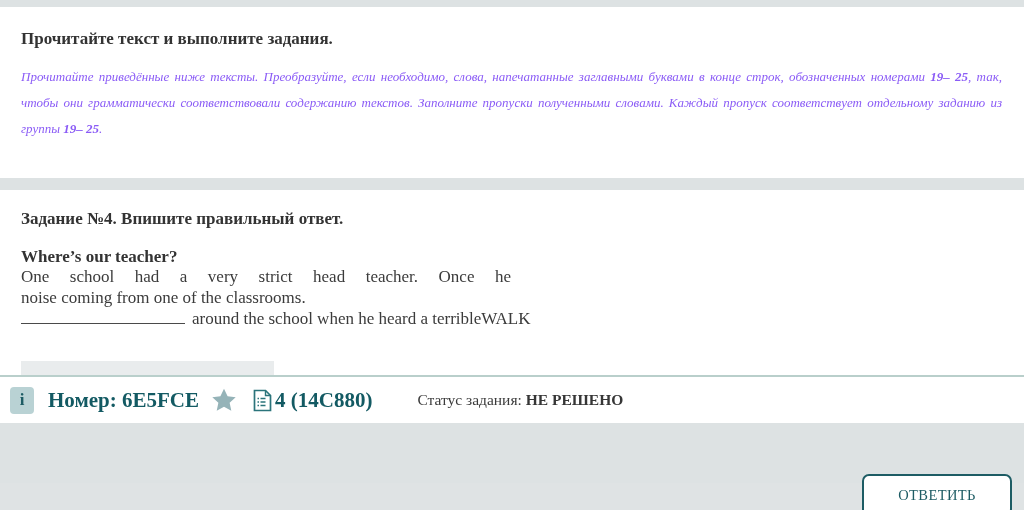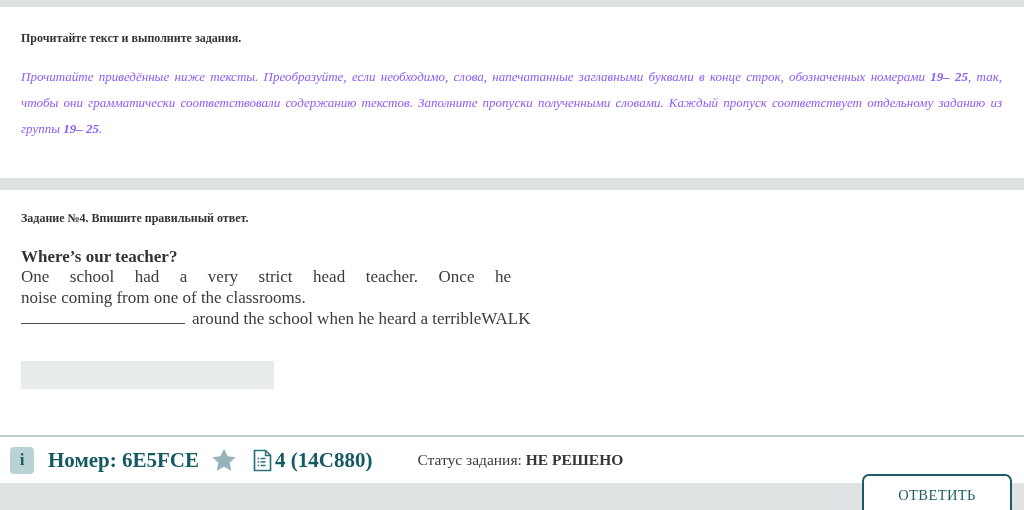--- a/index.html
+++ b/index.html
@@ -5,23 +5,23 @@
   * { margin: 0; padding: 0; box-sizing: border-box; }
   html, body { width: 1024px; height: 510px; overflow: hidden; }
   body {
     background: #dde2e3;
     font-family: "Liberation Serif", serif;
     color: #363636;
     position: relative;
   }
   .card { background: #ffffff; width: 1024px; }
   .card1 { margin-top: 7px; height: 171px; padding: 22px 22px 0 21px; }
-  .card2 { margin-top: 12px; height: 293px; padding: 19px 22px 0 21px; position: relative; }
+  .card2 { margin-top: 12px; height: 233px; padding: 19px 22px 0 21px; position: relative; }
 
-  .h-bold { font-size: 12px; font-weight: bold; color: #333333; line-height: 19px; }
+  .h-bold { font-size: 17px; font-weight: bold; color: #333333; line-height: 19px; }
 
   .instructions {
     margin-top: 16px;
     font-style: italic;
     font-size: 13px;
     line-height: 26px;
     text-align: justify;
     color: #8b5cf6;
   }
   .instructions b { font-weight: bold; }

